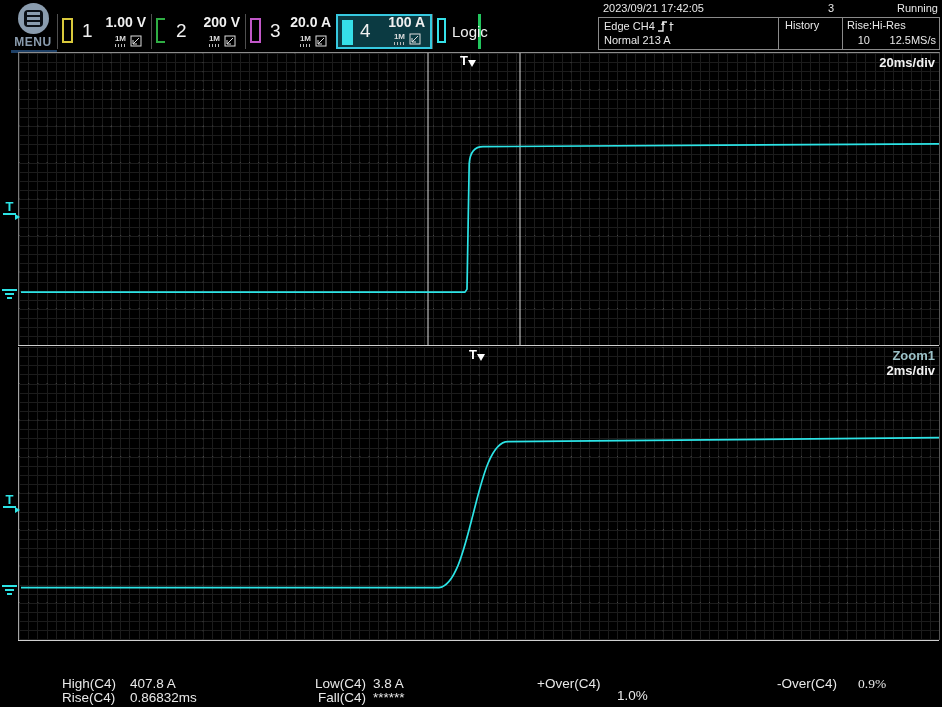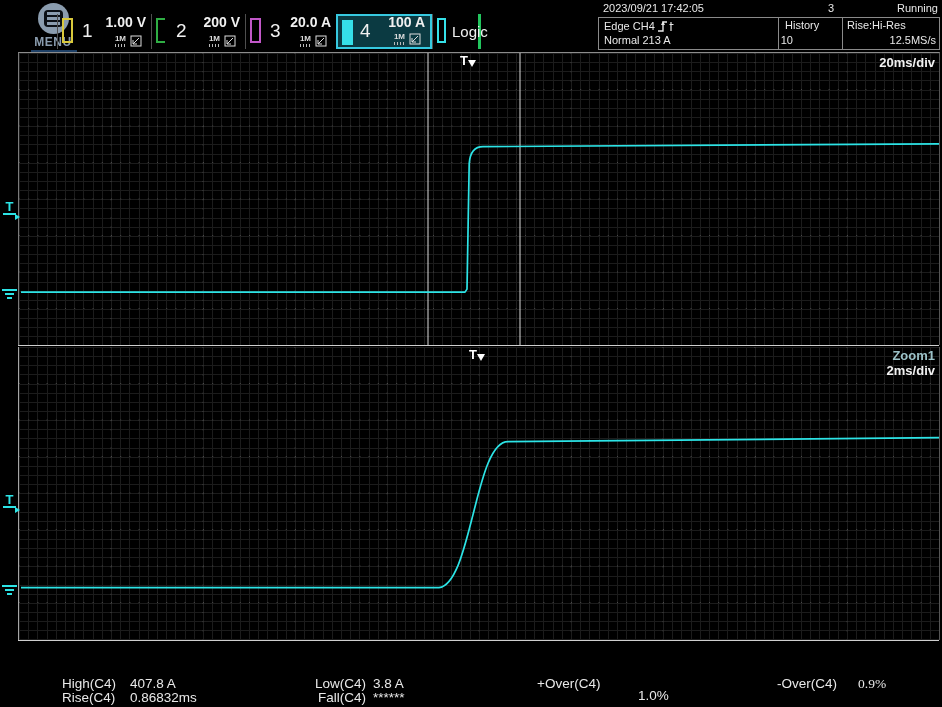--- a/index.html
+++ b/index.html
@@ -1,19 +1,19 @@
 <!DOCTYPE html>
 <html><head>
 <meta charset="utf-8">
 <style>
   html,body{margin:0;padding:0;background:#000;}
   .screen{position:relative;width:942px;height:707px;background:#000;overflow:hidden;
           font-family:"Liberation Sans",sans-serif;color:#e6e6e6;}
   
-  .menu-btn{position:absolute;left:8px;top:3px;width:50px;height:48px;cursor:pointer;margin-left:20px;}
+  .menu-btn{position:absolute;left:8px;top:3px;width:50px;height:48px;cursor:pointer;}
   .menu-circle{width:31px;height:31px;border-radius:50%;background:#8a9cae;margin:0 auto;
                display:flex;align-items:center;justify-content:center;}
   .menu-glyph{width:19px;height:17px;background:#0b1016;border-radius:4px;display:flex;
               flex-direction:column;justify-content:center;gap:2px;}
   .menu-glyph i{display:block;height:3px;width:13px;background:#8a9cae;margin:0 auto;}
   .menu-label{color:#8a9cae;font-weight:bold;font-size:12px;text-align:center;letter-spacing:.5px;margin-top:1px;}
   .menu-underline{position:absolute;left:3px;bottom:-2px;width:46px;height:3px;background:#1e4066;}
   .ch-cell{position:absolute;top:14px;height:35px;border-left:1px solid #4f4f4f;box-sizing:border-box;cursor:pointer;}
   .ch-cell.last{border-right:3px solid #22c55e;}
   .ch-cell.selected{border:2px solid #37c9e0;background:#0b3a42;}
@@ -145,21 +145,21 @@
   <div class="st" style="left:604px;top:19px;display:flex;align-items:center;gap:2px;">
     <span>Edge CH4</span>
     <svg width="18" height="14">
       <path d="M1 12 H6 V3 H10" stroke="#e8e8e8" fill="none" stroke-width="1.4"></path>
       <path d="M6 2 L4 6 L8 6 Z" fill="#e8e8e8"></path>
       <path d="M14 3 V12 M12.5 5.5 H16.5" stroke="#e8e8e8" fill="none" stroke-width="1.2"></path>
     </svg>
   </div>
   <span class="st" style="left:604px;top:34px;">Normal 213 A</span>
   <span class="st" style="left:785px;top:19px;">History</span>
-  <span class="st" style="left:742px;top:34px;width:51px;text-align:right;">10</span>
+  <span class="st" style="left:819px;top:34px;width:51px;text-align:right;">10</span>
   <span class="st" style="left:847px;top:19px;">Rise:Hi-Res</span>
   <span class="st" style="left:847px;top:34px;width:89px;text-align:right;">12.5MS/s</span>
 
   <div class="wavearea" id="main-area">
     <svg id="main-svg" width="920" height="292" viewBox="0 0 920 292">
         <line x1="92" y1="0" x2="92" y2="292" stroke="#4a4a4a" stroke-width="1" stroke-dasharray="1 8.14"></line>
         <line x1="184" y1="0" x2="184" y2="292" stroke="#4a4a4a" stroke-width="1" stroke-dasharray="1 8.14"></line>
         <line x1="276" y1="0" x2="276" y2="292" stroke="#4a4a4a" stroke-width="1" stroke-dasharray="1 8.14"></line>
         <line x1="368" y1="0" x2="368" y2="292" stroke="#4a4a4a" stroke-width="1" stroke-dasharray="1 8.14"></line>
         <line x1="460" y1="0" x2="460" y2="292" stroke="#4a4a4a" stroke-width="1" stroke-dasharray="1 8.14"></line>
@@ -236,17 +236,17 @@
 
   <span class="meas" style="left:62px;top:676px;">High(C4)</span>
   <span class="meas" style="left:130px;top:676px;">407.8 A</span>
   <span class="meas" style="left:62px;top:690px;">Rise(C4)</span>
   <span class="meas" style="left:130px;top:690px;">0.86832ms</span>
   <span class="meas r" style="left:280px;top:676px;width:86px;">Low(C4)</span>
   <span class="meas" style="left:373px;top:676px;">3.8 A</span>
   <span class="meas r" style="left:280px;top:690px;width:86px;">Fall(C4)</span>
   <span class="meas" style="left:373px;top:690px;">******</span>
   <span class="meas" style="left:537px;top:676px;">+Over(C4)</span>
-  <span class="meas" style="left:617px;top:688px;margin-left:21px;">1.0%</span>
+  <span class="meas" style="left:617px;top:688px;">1.0%</span>
   <span class="meas" style="left:777px;top:676px;">-Over(C4)</span>
   <span class="meas" style="left:858px;top:676px;font-family:Liberation Serif, serif;">0.9%</span>
 
 </div>
 
 </body></html>

